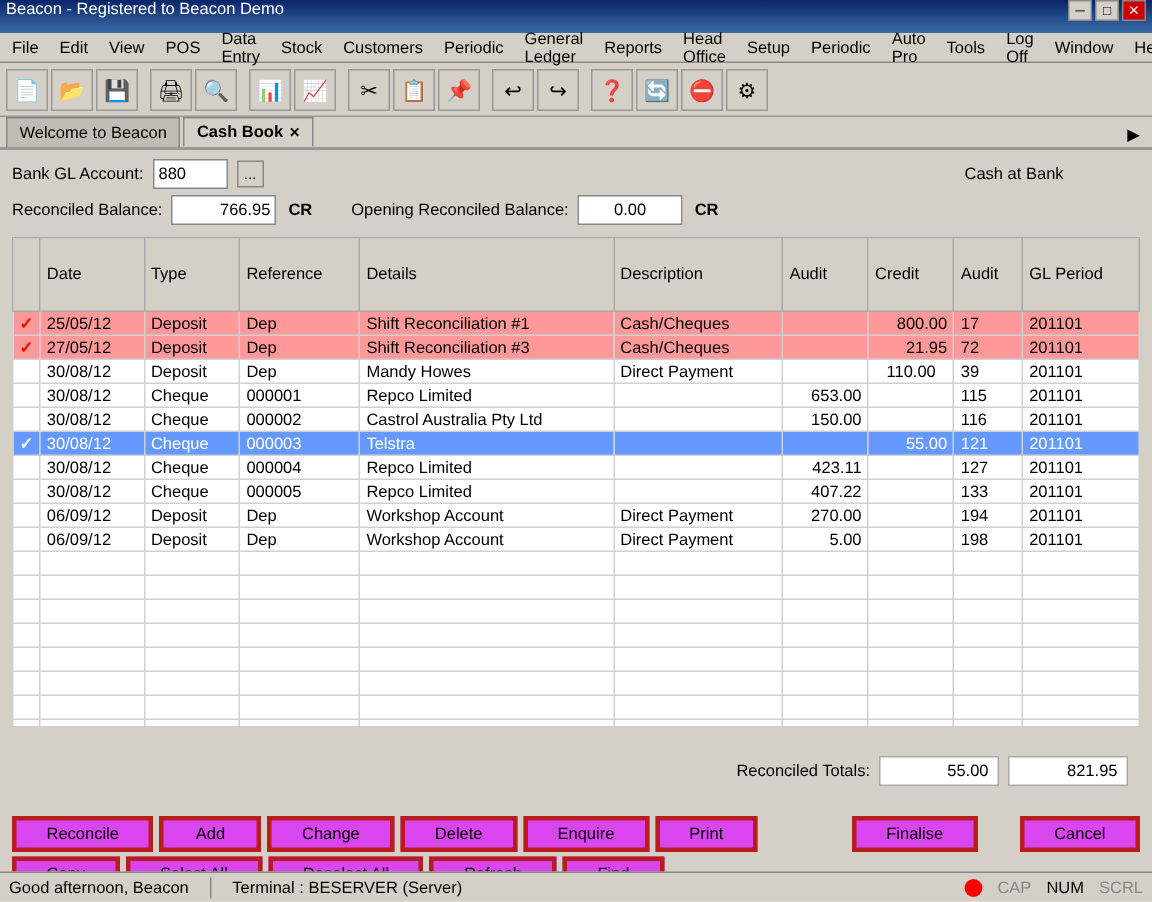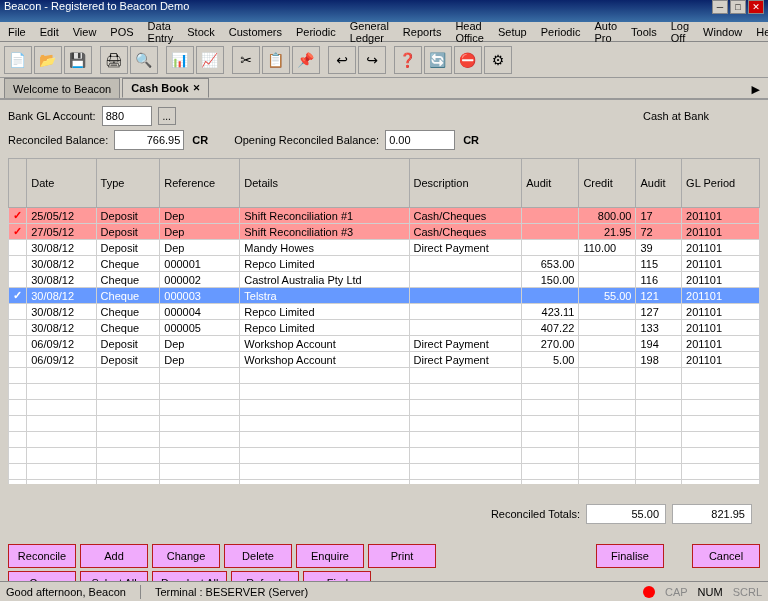--- a/index.html
+++ b/index.html
@@ -197,25 +197,25 @@
       flex-direction: column;
       gap: 3px;
     }
     .btn-row {
       display: flex;
       gap: 4px;
     }
     .action-btn {
       height: 24px;
       min-width: 68px;
-      background: #f0abfc;
-      border: 1px solid #b91c1c;
+      background: #d946ef;
+      border: 3px solid #b91c1c;
       font-size: 11px;
       cursor: pointer;
-      padding: 0 8px;
+      padding: 0 20px;
     }
     
     #status-bar {
       position: absolute;
       bottom: 0;
       left: 0; right: 0;
       height: 20px;
       background: #d4d0c8;
       border-top: 1px solid #888;
       display: flex;
@@ -323,21 +323,21 @@
       <input class="form-input" style="width: 50px;" value="880">
       <button class="search-btn">...</button>
       <span style="flex:1;"></span>
       <span class="form-input" style="width:120px;display:flex;align-items:center;background:#d4d0c8;border:none;">Cash at Bank</span>
     </div>
     <div class="form-row">
       <span class="form-label">Reconciled Balance:</span>
       <input class="form-input" style="width: 70px; text-align: right;" value="766.95">
       <span class="cr-label">CR</span>
       <span style="margin-left:20px;" class="form-label">Opening Reconciled Balance:</span>
-      <input class="form-input" style="width: 70px; text-align: left;" value="0.00">
+      <input class="form-input" style="width: 70px; text-align: center;" value="0.00">
       <span class="cr-label">CR</span>
     </div>
 
     <div id="table-container">
       <table id="cash-table">
         <thead>
           <tr>
             <th class="tick-col"></th>
             <th>Date</th>
             <th>Type</th>
@@ -376,21 +376,21 @@
       <td>201101</td>
     </tr>
             <tr class="row-white">
       <td class="tick-col"><span class="tick"></span></td>
       <td>30/08/12</td>
       <td>Deposit</td>
       <td>Dep</td>
       <td>Mandy Howes</td>
       <td>Direct Payment</td>
       <td style="text-align:right;"></td>
-      <td style="text-align:left;margin-top:32px;">110.00</td>
+      <td style="text-align:center;margin-top:32px;">110.00</td>
       <td>39</td>
       <td>201101</td>
     </tr>
             <tr class="row-white">
       <td class="tick-col"><span class="tick"></span></td>
       <td>30/08/12</td>
       <td>Cheque</td>
       <td>000001</td>
       <td>Repco Limited</td>
       <td></td>

